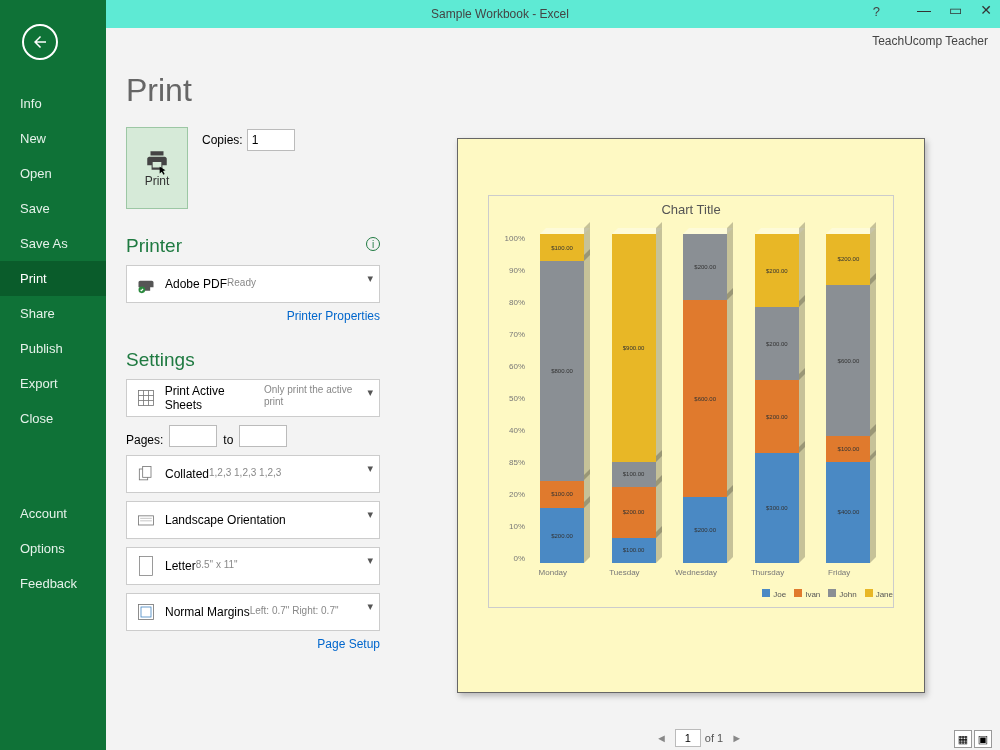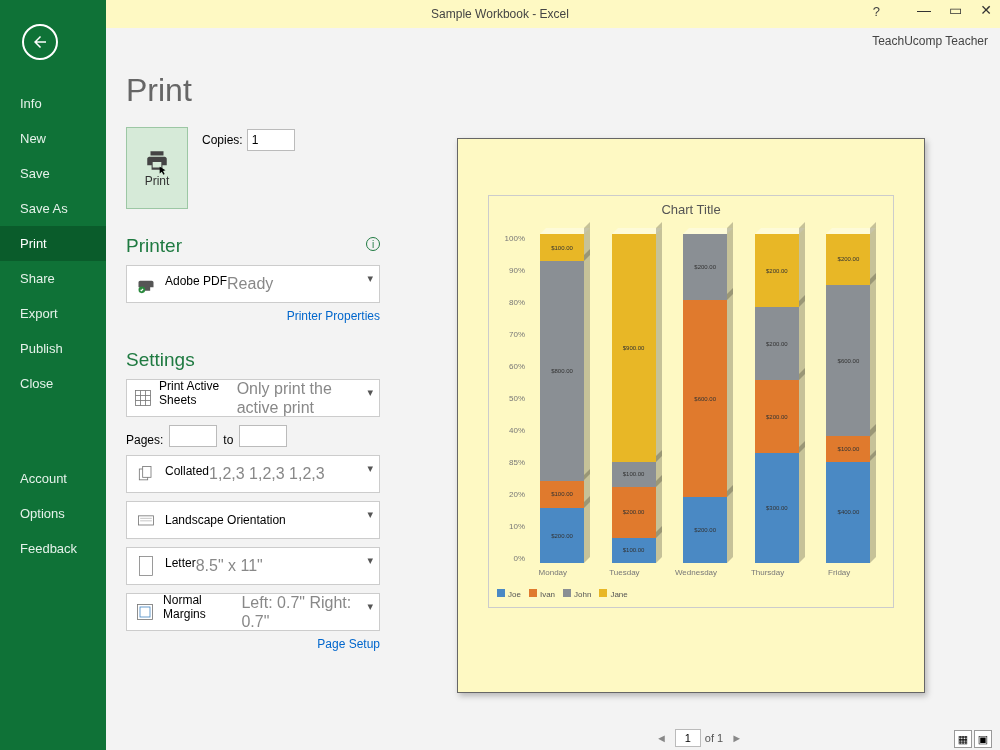--- a/index.html
+++ b/index.html
@@ -1,19 +1,19 @@
 <!DOCTYPE html>
 <html><head>
 <meta charset="utf-8">
 <style>
   * { box-sizing: border-box; margin: 0; padding: 0; font-family: "Segoe UI", sans-serif; }
   body { width: 1000px; height: 750px; overflow: hidden; background: #f3f3f3; position: relative; }
 
   
-  .titlebar { height: 28px; display: flex; align-items: center; justify-content: center; position: relative; background: #fef9c3; }
+  .titlebar { height: 28px; display: flex; align-items: center; justify-content: center; position: relative; background: #5eead4; }
   .titlebar .title { font-size: 12px; color: #444; }
   .titlebar .help { position: absolute; right: 120px; top: 4px; font-size: 13px; color: #444; }
   .titlebar .winbtns { position: absolute; right: 8px; top: 2px; display: flex; gap: 18px; }
   .titlebar .winbtns span { font-size: 14px; color: #333; }
 
   .user { position: absolute; right: 12px; top: 34px; font-size: 12px; color: #444; }
 
   
   .sidebar { position: absolute; left: 0; top: 0; width: 106px; height: 750px; background: #0f7237; color: #fff; }
   .back-circle { width: 36px; height: 36px; border: 2px solid #fff; border-radius: 50%; margin: 24px 0 0 22px; display: flex; align-items: center; justify-content: center; }
@@ -32,37 +32,37 @@
   .print-button { width: 62px; height: 82px; background: #d6ead8; border: 1px solid #9cc7a4; display: flex; flex-direction: column; align-items: center; justify-content: center; font-size: 12px; color: #333; }
   .copies-label { font-size: 12px; margin-right: 4px; }
   .copies-input { width: 48px; height: 22px; border: 1px solid #bbb; font-size: 12px; text-align: left; padding-left: 4px; }
 
   .section-title { color: #1f7a41; font-size: 19px; margin-top: 26px; position: relative; }
   .info-dot { position: absolute; right: 0; top: 2px; width: 14px; height: 14px; border: 1px solid #1f7a41; border-radius: 50%; font-size: 10px; color: #1f7a41; display: flex; align-items: center; justify-content: center; }
 
   .dropdown { margin-top: 8px; border: 1px solid #ccc; background: #fff; height: 38px; display: flex; align-items: center; padding: 0 6px; font-size: 12px; position: relative; }
   .dropdown .dd-icon { width: 26px; display: flex; align-items: center; justify-content: center; margin-right: 6px; }
   .dropdown .dd-text { display: flex; flex-direction: row; line-height: 1.2; }
-  .dropdown .dd-text .sub { color: #888; font-size: 16px; }
+  .dropdown .dd-text .sub { color: #888; font-size: 10px; }
   .dropdown .caret { position: absolute; right: 6px; top: 6px; font-size: 11px; color: #555; }
   .link-right { text-align: right; color: #0066cc; font-size: 12px; margin-top: 6px; cursor: pointer; }
 
   .pages-row { margin-top: 8px; font-size: 12px; display: flex; align-items: flex-end; gap: 6px; }
   .pages-row input { width: 48px; height: 22px; border: 1px solid #bbb; font-size: 12px; }
 
   
   .preview-col { flex: 1; padding: 10px 20px 10px 4px; position: relative; }
   .page { margin-top: 70px; width: 468px; height: 555px; background: #fef9c3; border: 1px solid #666; margin-left: auto; margin-right: auto; position: relative; box-shadow: 2px 3px 6px rgba(0,0,0,0.25); }
   .chart-box { position: absolute; left: 30px; right: 30px; top: 56px; bottom: 84px; border: 1px solid #ccc; }
   .chart-title { text-align: center; font-size: 13px; color: #555; padding: 6px 0; }
   .plot { position: absolute; left: 28px; right: 18px; top: 38px; bottom: 44px; }
   .yaxis { position: absolute; left: 6px; top: 38px; bottom: 44px; width: 30px; display: flex; flex-direction: column; justify-content: space-between; font-size: 8px; color: #777; text-align: right; }
   .xaxis { position: absolute; left: 28px; right: 18px; bottom: 30px; display: flex; font-size: 8px; color: #777; }
   .xaxis span { flex: 1; text-align: center; }
-  .legend { position: absolute; left: 0; right: 0; bottom: 8px; text-align: left; font-size: 8px; color: #555; }
+  .legend { position: absolute; left: 0; right: 0; bottom: 8px; text-align: right; font-size: 8px; color: #555; }
   .legend i { display: inline-block; width: 8px; height: 8px; margin: 0 3px 0 8px; }
 
   .bars { position: absolute; inset: 0; }
   .bar-group { position: absolute; bottom: 0; width: 44px; }
   .seg { width: 100%; position: relative; }
   .seg .lbl { position: absolute; left: 0; right: 0; top: 50%; transform: translateY(-50%); font-size: 6px; color: #333; text-align: center; }
   .seg.top3d::before { content: ""; position: absolute; left: 0; right: 0; top: -6px; height: 6px; background: rgba(255,255,255,0.35); transform: skewX(-45deg); transform-origin: bottom left; }
   .seg::after { content: ""; position: absolute; right: -6px; top: -6px; bottom: 0; width: 6px; background: rgba(0,0,0,0.22); transform: skewY(-45deg); transform-origin: top left; }
 
   .footer { position: absolute; left: 0; right: 0; bottom: 0; height: 24px; display: flex; align-items: center; justify-content: center; font-size: 11px; color: #555; }
@@ -87,26 +87,27 @@
 
 <div class="sidebar">
   <div class="back-circle">
     <svg viewBox="0 0 24 24">
         <path d="M20 11H7.8l5.6-5.6L12 4l-8 8 8 8 1.4-1.4L7.8 13H20z"></path>
       </svg>
   </div>
   <div class="nav" id="nav-main">
       <div class="nav-item">Info</div>
       <div class="nav-item">New</div>
+      <div class="nav-item">Open</div>
       <div class="nav-item">Save</div>
       <div class="nav-item">Save As</div>
       <div class="nav-item selected">Print</div>
       <div class="nav-item">Share</div>
+      <div class="nav-item">Publish</div>
       <div class="nav-item">Export</div>
-      <div class="nav-item">Publish</div>
       <div class="nav-item">Close</div>
     </div>
   <div class="nav nav-group2" id="nav-extra">
       <div class="nav-item">Account</div>
       <div class="nav-item">Options</div>
       <div class="nav-item">Feedback</div>
     </div>
 </div>
 
 <div class="main">

